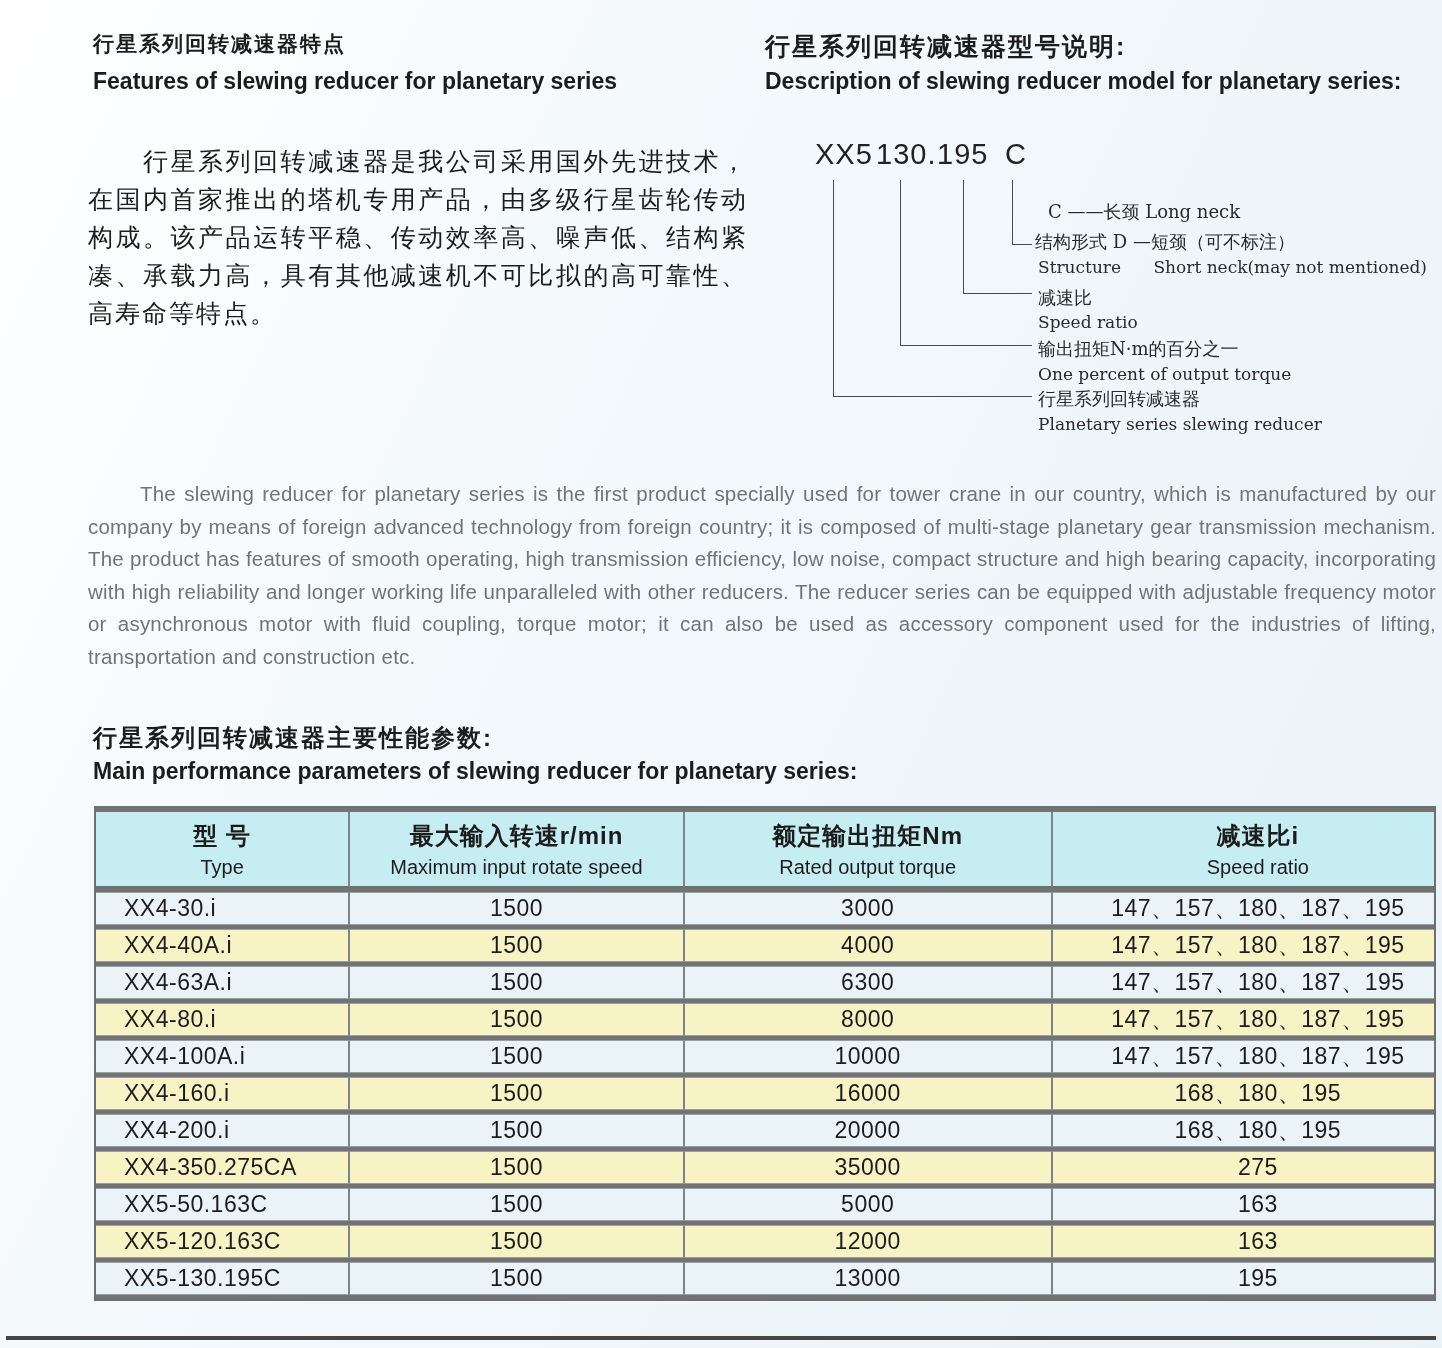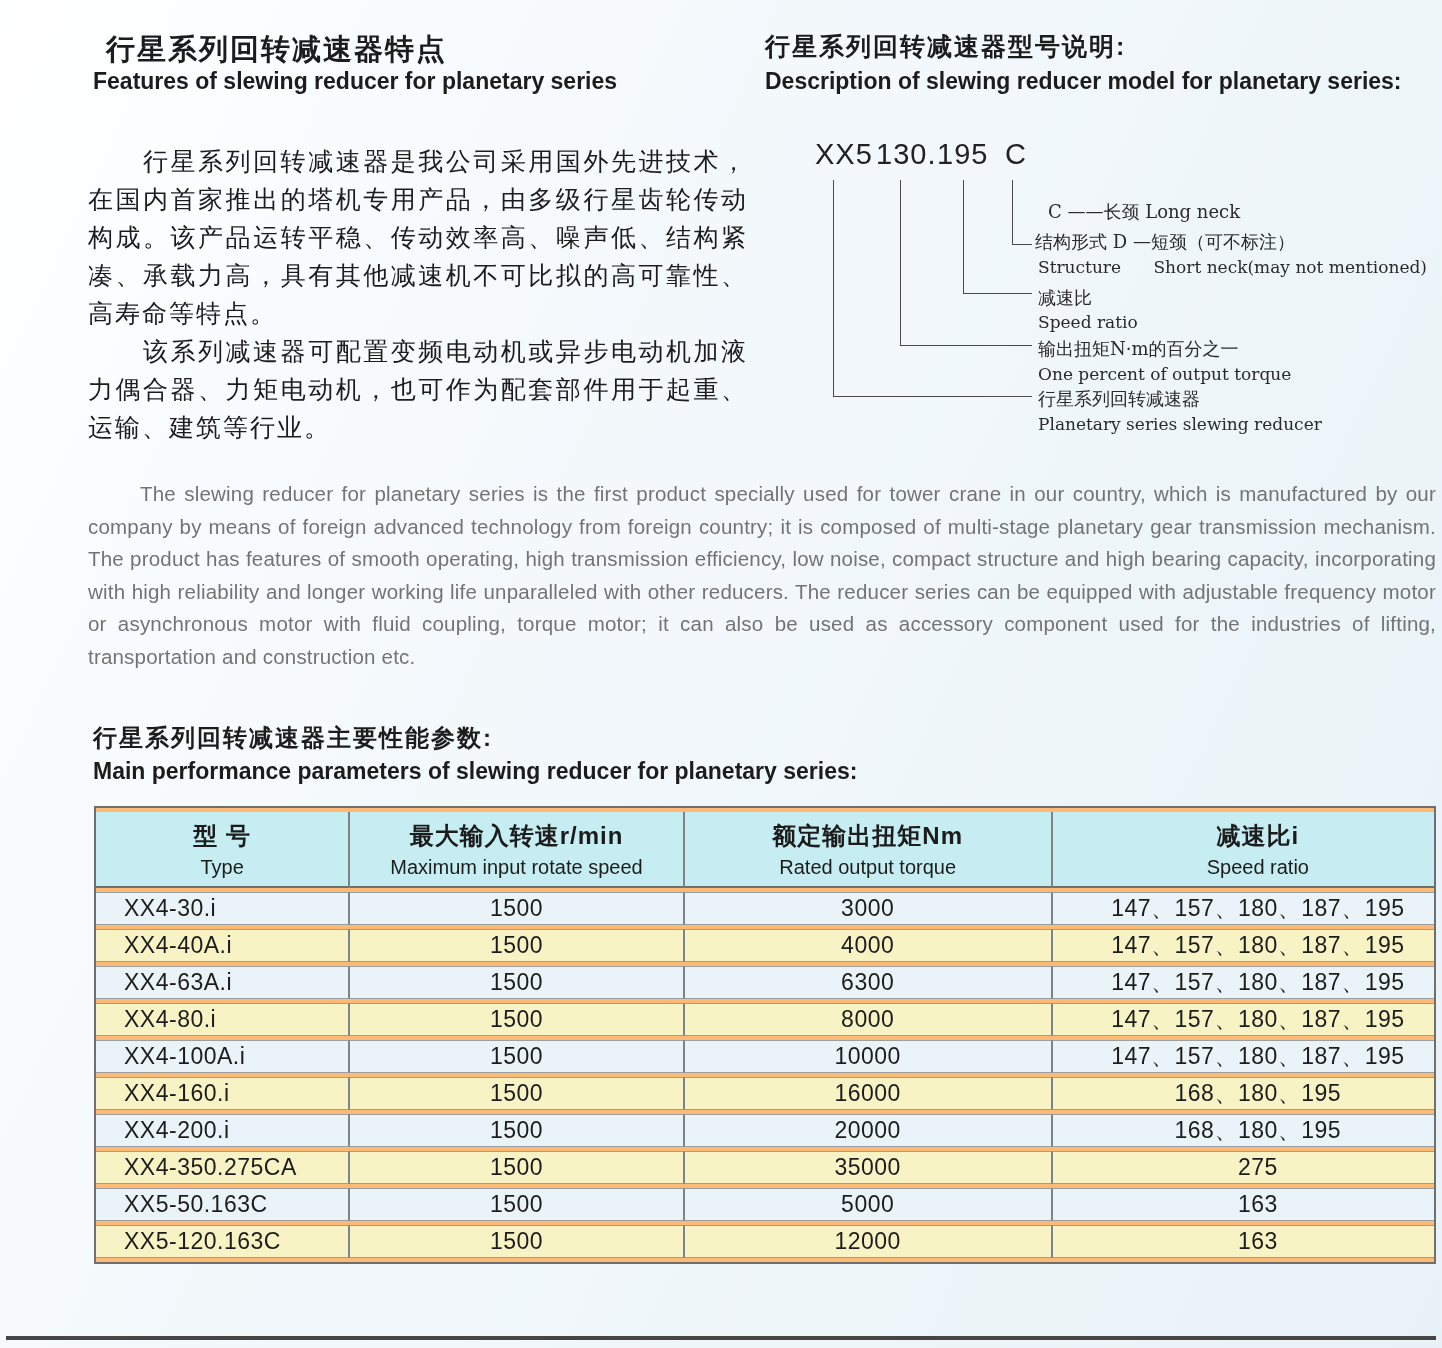--- a/index.html
+++ b/index.html
@@ -6,21 +6,21 @@
   body{
     width:1442px;height:1348px;position:relative;overflow:hidden;
     background:linear-gradient(115deg,#ffffff 0%,#f4f9fc 35%,#e9f2f7 100%);
     font-family:"Liberation Sans",sans-serif;color:#1c1c1c;
     -webkit-font-smoothing:antialiased;
   }
   .abs{position:absolute;}
   h2,h3,p{margin:0;}
 
   
-  .feat-title-zh{left:93px;top:30px;font-size:29px;font-weight:bold;letter-spacing:2px;margin-left:13px;}
+  .feat-title-zh{left:93px;top:30px;font-size:21px;font-weight:bold;letter-spacing:2px;}
   .feat-title-en{left:93px;top:68px;font-size:23px;font-weight:bold;}
   .feat-paras{left:88px;top:142px;width:660px;}
   .feat-paras p{
     font-size:25px;line-height:38px;text-align:justify;
     text-indent:2.2em;letter-spacing:2px;font-weight:500;
   }
 
   
   .model-title-zh{left:765px;top:30px;font-size:25px;font-weight:bold;letter-spacing:2px;}
   .model-title-en{left:765px;top:68px;font-size:23px;font-weight:bold;}
@@ -52,21 +52,21 @@
     text-indent:52px;letter-spacing:0.2px;color:#737373;
   }
 
   
   .tbl-title-zh{left:93px;top:722px;font-size:24px;font-weight:bold;letter-spacing:2px;}
   .tbl-title-en{left:93px;top:758px;font-size:23px;font-weight:bold;}
   .tbl-wrap{left:94px;top:806px;width:1342px;}
   table{
     width:1342px;table-layout:fixed;
     border-collapse:separate;border-spacing:0 4px;
-    background:#fdba74;border:2px solid #6f6f6f;
+    background:#737373;border:2px solid #6f6f6f;
   }
   col.c1{width:19%;} col.c2{width:25%;} col.c3{width:27.5%;} col.c4{width:28.5%;}
   th,td{
     border-right:2px solid #7d8487;
     border-top:1px solid #9aa0a2;border-bottom:1px solid #9aa0a2;
     text-align:center;vertical-align:middle;padding:0;
   }
   th:last-child,td:last-child{border-right:none;padding-left:29px;}
   thead th{background:var(--header-bg,#c6eef2);height:74px;border-bottom:2px solid #6f6f6f;border-top:none;}
   .th-zh{font-size:24px;font-weight:bold;letter-spacing:1px;}
@@ -77,21 +77,20 @@
 
   .bottom-rule{left:6px;top:1336px;width:1430px;height:4px;background:#464646;}
 </style>
 </head>
 <body>
 
 <h2 class="abs feat-title-zh">行星系列回转减速器特点</h2>
 <h3 class="abs feat-title-en">Features of slewing reducer for planetary series</h3>
 <div class="abs feat-paras">
   <p>行星系列回转减速器是我公司采用国外先进技术，在国内首家推出的塔机专用产品，由多级行星齿轮传动构成。该产品运转平稳、传动效率高、噪声低、结构紧凑、承载力高，具有其他减速机不可比拟的高可靠性、高寿命等特点。</p>
-  <p>该系列减速器可配置变频电动机或异步电动机加液力偶合器、力矩电动机，也可作为配套部件用于起重、运输、建筑等行业。</p>
 </div>
 
 <h2 class="abs model-title-zh">行星系列回转减速器型号说明:</h2>
 <h3 class="abs model-title-en">Description of slewing reducer model for planetary series:</h3>
 
 <div class="abs diagram">
   <span class="mp mp1">XX5</span>
   <span class="mp mp2">130.</span>
   <span class="mp mp3">195</span>
   <span class="mp mp4">C</span>
@@ -199,17 +198,23 @@
     <td>1500</td>
     <td>5000</td>
     <td>163</td>
   </tr>
         <tr>
     <td class="c1">XX5-120.163C</td>
     <td>1500</td>
     <td>12000</td>
     <td>163</td>
   </tr>
+        <tr>
+    <td class="c1">XX5-130.195C</td>
+    <td>1500</td>
+    <td>13000</td>
+    <td>195</td>
+  </tr>
       </tbody>
   </table>
 </div>
 
 <div class="abs bottom-rule"></div>
 
 </body></html>

